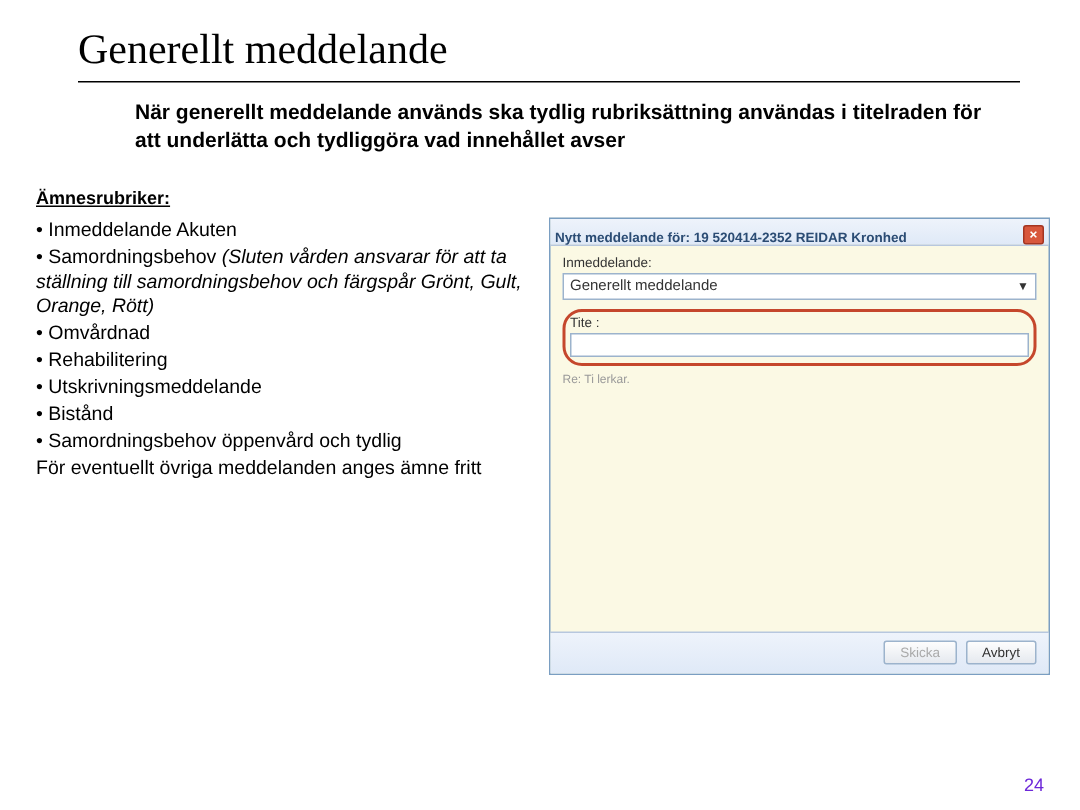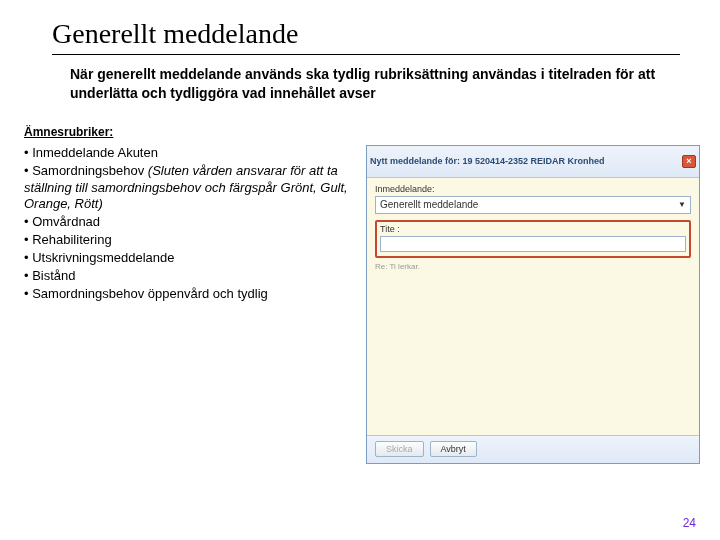--- a/index.html
+++ b/index.html
@@ -24,21 +24,21 @@
     border-bottom: 1.5px solid #000;
     padding-bottom: 4px;
     margin-left: 32px;
     margin-right: 20px;
     margin-bottom: 10px;
   }
   .intro {
     font-size: 14px;
     font-weight: bold;
     line-height: 1.35;
-    margin-left: 50px;
+    margin-left: 70px;
     margin-right: 30px;
     color: #000;
   }
   .subhead {
     font-size: 12px;
     font-weight: bold;
     text-decoration: underline;
     margin-top: 22px;
     margin-left: 4px;
     color: #000;
@@ -61,25 +61,25 @@
     width: 334px;
   }
   .app {
     width: 334px;
     border: 1px solid #7a9ec2;
     background: #fbf9e4;
     font-size: 10px;
     color: #333;
   }
   .app-titlebar {
-    height: 32px;
+    height: 18px;
     background: linear-gradient(#eef3fb, #dfe9f7);
     border-bottom: 1px solid #b7c7de;
     display: flex;
-    align-items: center;
+    align-items: flex-end;
     padding: 0 3px;
     color: #2b4c74;
     font-weight: bold;
     font-size: 9px;
   }
   .app-titlebar .spacer { flex: 1; }
   .close-icon {
     width: 14px;
     height: 13px;
     background: #d8573c;
@@ -111,21 +111,21 @@
     margin-bottom: 6px;
   }
   .select-wrap .caret {
     position: absolute;
     right: 4px;
     font-size: 8px;
     color: #333;
   }
   .highlight-box {
     border: 2px solid #c5472c;
-    border-radius: 2px;
+    border-radius: 13px;
     padding: 2px 3px 4px 3px;
     margin-bottom: 4px;
   }
   .input {
     height: 16px;
     background: #fff;
     border: 1px solid #9cb3cc;
     margin-top: 2px;
     padding: 0 3px;
     font-size: 10px;
@@ -141,21 +141,21 @@
   .textarea {
     height: 164px;
     background: #fbf9e4;
   }
   .app-footer {
     height: 28px;
     background: linear-gradient(#eef3fb, #dfe9f7);
     border-top: 1px solid #b7c7de;
     display: flex;
     align-items: center;
-    justify-content: flex-start;
+    justify-content: flex-end;
     padding: 0 8px;
     gap: 6px;
   }
   .btn {
     font-size: 9px;
     padding: 2px 10px;
     background: linear-gradient(#fdfdfd, #e5e9ef);
     border: 1px solid #9cb3cc;
     border-radius: 2px;
     color: #333;
@@ -183,20 +183,21 @@
     <div class="left">
       <div class="item">• Inmeddelande Akuten</div>
       <div class="item">
         <span>• Samordningsbehov </span><span class="paren">(Sluten vården ansvarar för att ta ställning till samordningsbehov och färgspår Grönt, Gult, Orange, Rött)</span>
       </div>
       <div class="item">• Omvårdnad</div>
       <div class="item">• Rehabilitering</div>
       <div class="item">• Utskrivningsmeddelande</div>
       <div class="item">• Bistånd</div>
       <div class="item">• Samordningsbehov öppenvård och tydlig</div>
+      <div class="item">För eventuellt övriga meddelanden anges ämne fritt</div>
     </div>
 
     <div class="right">
       <div class="app">
         <div class="app-titlebar">
           <span>Nytt meddelande för: 19 520414-2352 REIDAR Kronhed</span>
           <span class="spacer"></span>
           <span class="close-icon">×</span>
         </div>
         <div class="app-body">

